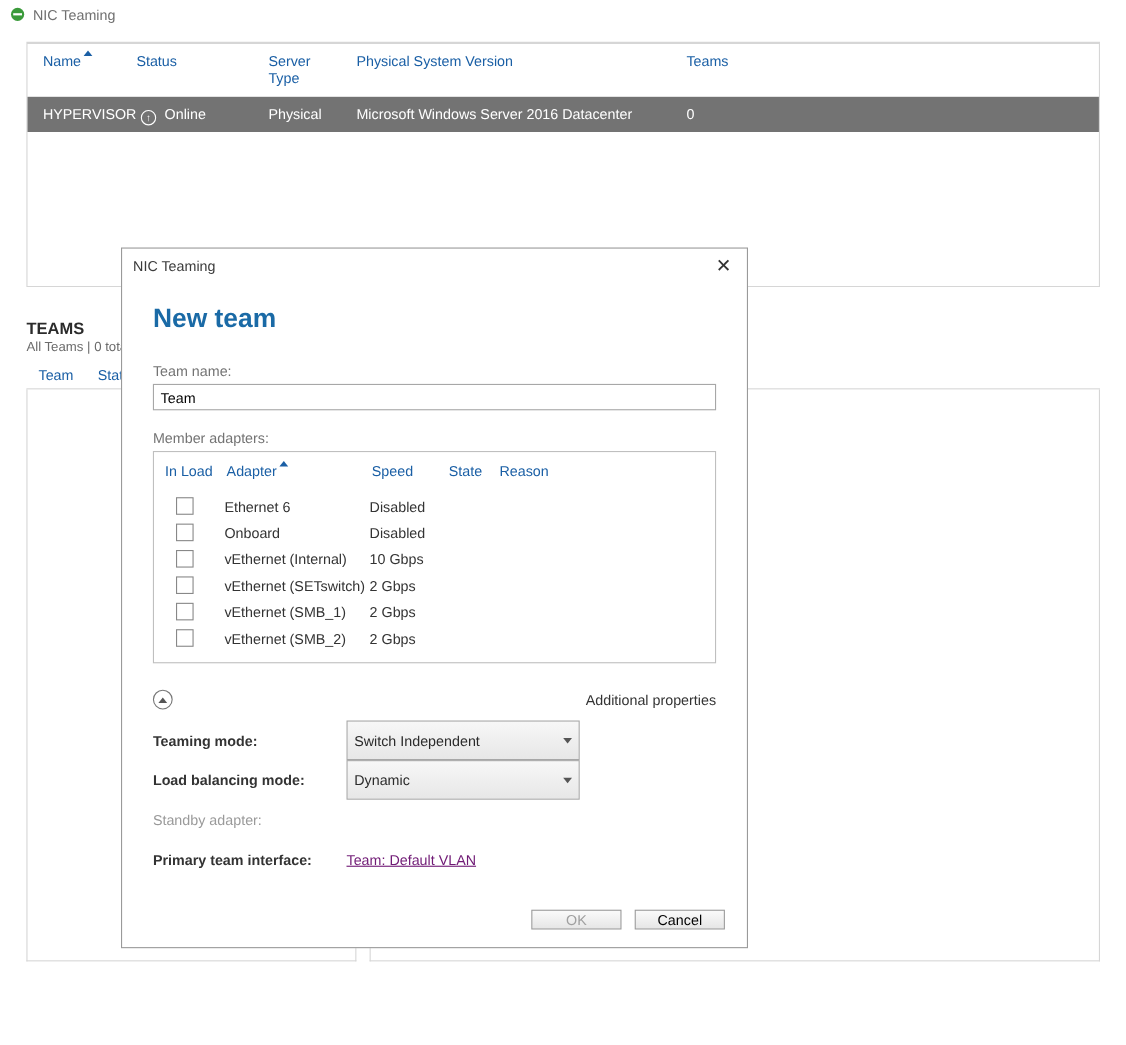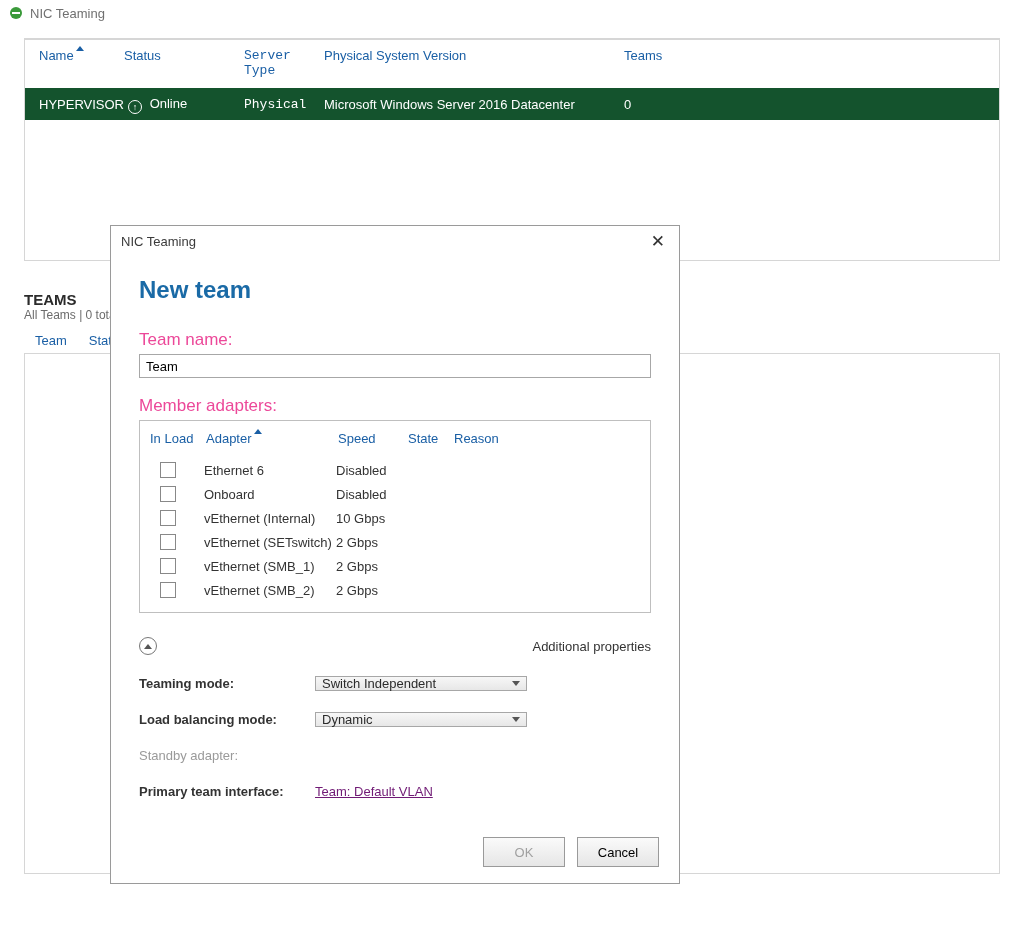--- a/index.html
+++ b/index.html
@@ -10,23 +10,23 @@
   
   .section { padding:10px 24px 0 24px; }
   .section-header { display:flex; align-items:center; margin-bottom:8px;}
   .section-icon { width:28px; height:24px; margin-right:10px;}
   .section-title { font-weight:600; font-size:15px; color:#2b2b2b; letter-spacing:0.5px;}
   .section-sub { font-size:12px; color:#6b6b6b; }
   
   .servers-box { border:1px solid #d6d6d6; border-top:2px solid #d6d6d6; margin-top:2px;}
   .grid-head { display:flex; color:#1a5fa5; font-size:13px; padding:8px 8px 10px 8px; border-bottom:0;}
   .grid-head .col, .grid-row .col { padding:0 6px;}
-  .col-name{width:85px;} .col-status{width:120px;} .col-type{width:80px;font-family:Liberation Mono, monospace;} .col-os{width:300px;} .col-teams{width:80px;}
+  .col-name{width:85px;} .col-status{width:120px;} .col-type{width:80px;} .col-os{width:300px;} .col-teams{width:80px;}
   .sort-tri{ display:inline-block; width:0;height:0; border-left:4px solid transparent;border-right:4px solid transparent;border-bottom:5px solid #1a5fa5; margin-left:2px; vertical-align:top; position:relative; top:-2px;}
-  .grid-row.selected { background:#14532d; color:#fff; display:flex; padding:8px; font-size:13px;align-items:center;}
+  .grid-row.selected { background:#737373; color:#fff; display:flex; padding:8px; font-size:13px;}
   .circle-icon{ display:inline-flex; width:14px;height:14px; border:1.5px solid #fff; border-radius:50%; align-items:center; justify-content:center; font-size:9px; margin:0 4px; position:relative; top:2px;}
   .servers-body-empty{ height:140px; }
   
   .lower { display:flex; padding:10px 24px 0 24px; gap:12px;}
   .panel { flex:1;}
   .panel-title{ font-weight:600; font-size:15px; color:#2b2b2b; margin-top:20px;}
   .panel-sub{ font-size:12px; color:#6b6b6b; margin-bottom:4px;}
   .tabs{ border-bottom:1px solid #d6d6d6; display:flex; align-items:flex-end; height:28px;}
   .tab{ padding:5px 10px; font-size:13px; color:#1a5fa5; cursor:pointer; border:1px solid transparent; margin-bottom:-1px;}
   .tab.dark{ background:#3b3b3b; color:#fff; }
@@ -35,41 +35,41 @@
   .col-hdr{ display:flex; color:#1a5fa5; font-size:13px; padding:6px 8px;}
   .a-adapter{width:150px;} .a-speed{width:70px;} .a-state{width:60px;} .a-reason{width:80px;}
   .group-row{ font-size:13px; color:#333; padding:4px 8px;}
   .data-row{ display:flex; font-size:13px; color:#333; padding:4px 8px;}
   
   .dialog{ position:absolute; left:110px; top:225px; width:570px; background:#fff; border:1px solid #9a9a9a; box-shadow:none;}
   .dialog-titlebar{ display:flex; align-items:center; justify-content:space-between; height:30px; padding:0 10px; font-size:13px; color:#3b3b3b;}
   .close-x{ font-size:17px; color:#333; cursor:pointer; padding:0 4px;}
   .dialog-body{ padding:6px 28px 16px 28px;}
   .dialog-h1{ font-size:24px; font-weight:700; color:#1a6aa6; margin:14px 0 26px 0;}
-  .field-label{ font-size:17px; color:#ec4899; margin-bottom:4px;}
+  .field-label{ font-size:13px; color:#737373; margin-bottom:4px;}
   .text-input{ width:100%; border:1px solid #a7a7a7; padding:4px 6px; font-size:13px; height:24px;}
   .adapters-box{ border:1px solid #bfbfbf; margin-top:4px; padding:0;}
   .adp-head{ display:flex; color:#1a5fa5; font-size:13px; padding:10px 10px 12px 10px;}
   .c-in{width:56px;} .c-adp{width:132px;} .c-spd{width:70px;} .c-st{width:46px;} .c-rs{width:60px;}
   .adp-row{ display:flex; align-items:center; font-size:13px; color:#333; padding:4px 10px;}
   .chk{ width:16px; height:16px; border:1px solid #888; margin-left:10px; margin-right:28px; cursor:pointer;}
   .addprops{ margin-top:24px;}
   .addprops-head{ display:flex; align-items:center; gap:6px; font-size:13px; color:#333; margin-bottom:10px;justify-content:space-between;}
   .chevron-circle{ width:18px;height:18px; border:1px solid #777; border-radius:50%; display:flex; align-items:center; justify-content:center;}
   .chev-up{ width:0;height:0;border-left:4px solid transparent;border-right:4px solid transparent;border-bottom:5px solid #555;}
   .prop-row{ display:flex; align-items:center; height:36px;}
   .prop-label{ width:176px; font-size:13px; font-weight:600; color:#333;}
   .prop-label.muted{ color:#9a9a9a; font-weight:400;}
   .prop-label.nobold{ font-weight:600;}
-  .dropdown{ width:212px; height:15px; border:1px solid #a7a7a7; background:linear-gradient(#f7f7f7,#e7e7e7); display:flex; align-items:center; justify-content:space-between; padding:0 6px; font-size:13px; color:#2b2b2b;}
+  .dropdown{ width:212px; height:36px; border:1px solid #a7a7a7; background:linear-gradient(#f7f7f7,#e7e7e7); display:flex; align-items:center; justify-content:space-between; padding:0 6px; font-size:13px; color:#2b2b2b;}
   .dropdown.disabled{ color:#9a9a9a; background:#efefef;}
   .dd-arrow{ width:0;height:0;border-left:4px solid transparent;border-right:4px solid transparent;border-top:5px solid #555;}
   .link{ color:#701a75; text-decoration:underline; font-size:13px; cursor:pointer;}
   .dialog-footer{ display:flex; justify-content:flex-end; gap:12px; padding:12px 20px 16px 20px;}
-  .btn{ width:82px; height:30px; border:1px solid #9a9a9a; background:linear-gradient(#fafafa,#e6e6e6); font-size:13px; cursor:pointer;}
+  .btn{ width:82px; height:18px; border:1px solid #9a9a9a; background:linear-gradient(#fafafa,#e6e6e6); font-size:13px; cursor:pointer;}
   .btn.disabled{ color:#a0a0a0;}
 </style>
 </head>
 <body>
 
 <div class="titlebar">
   <svg width="16" height="16" viewBox="0 0 16 16">
       <circle cx="8" cy="8" r="6" fill="#3a9a3a"></circle>
       <rect x="4" y="7" width="8" height="2" fill="#fff"></rect>
     </svg>

